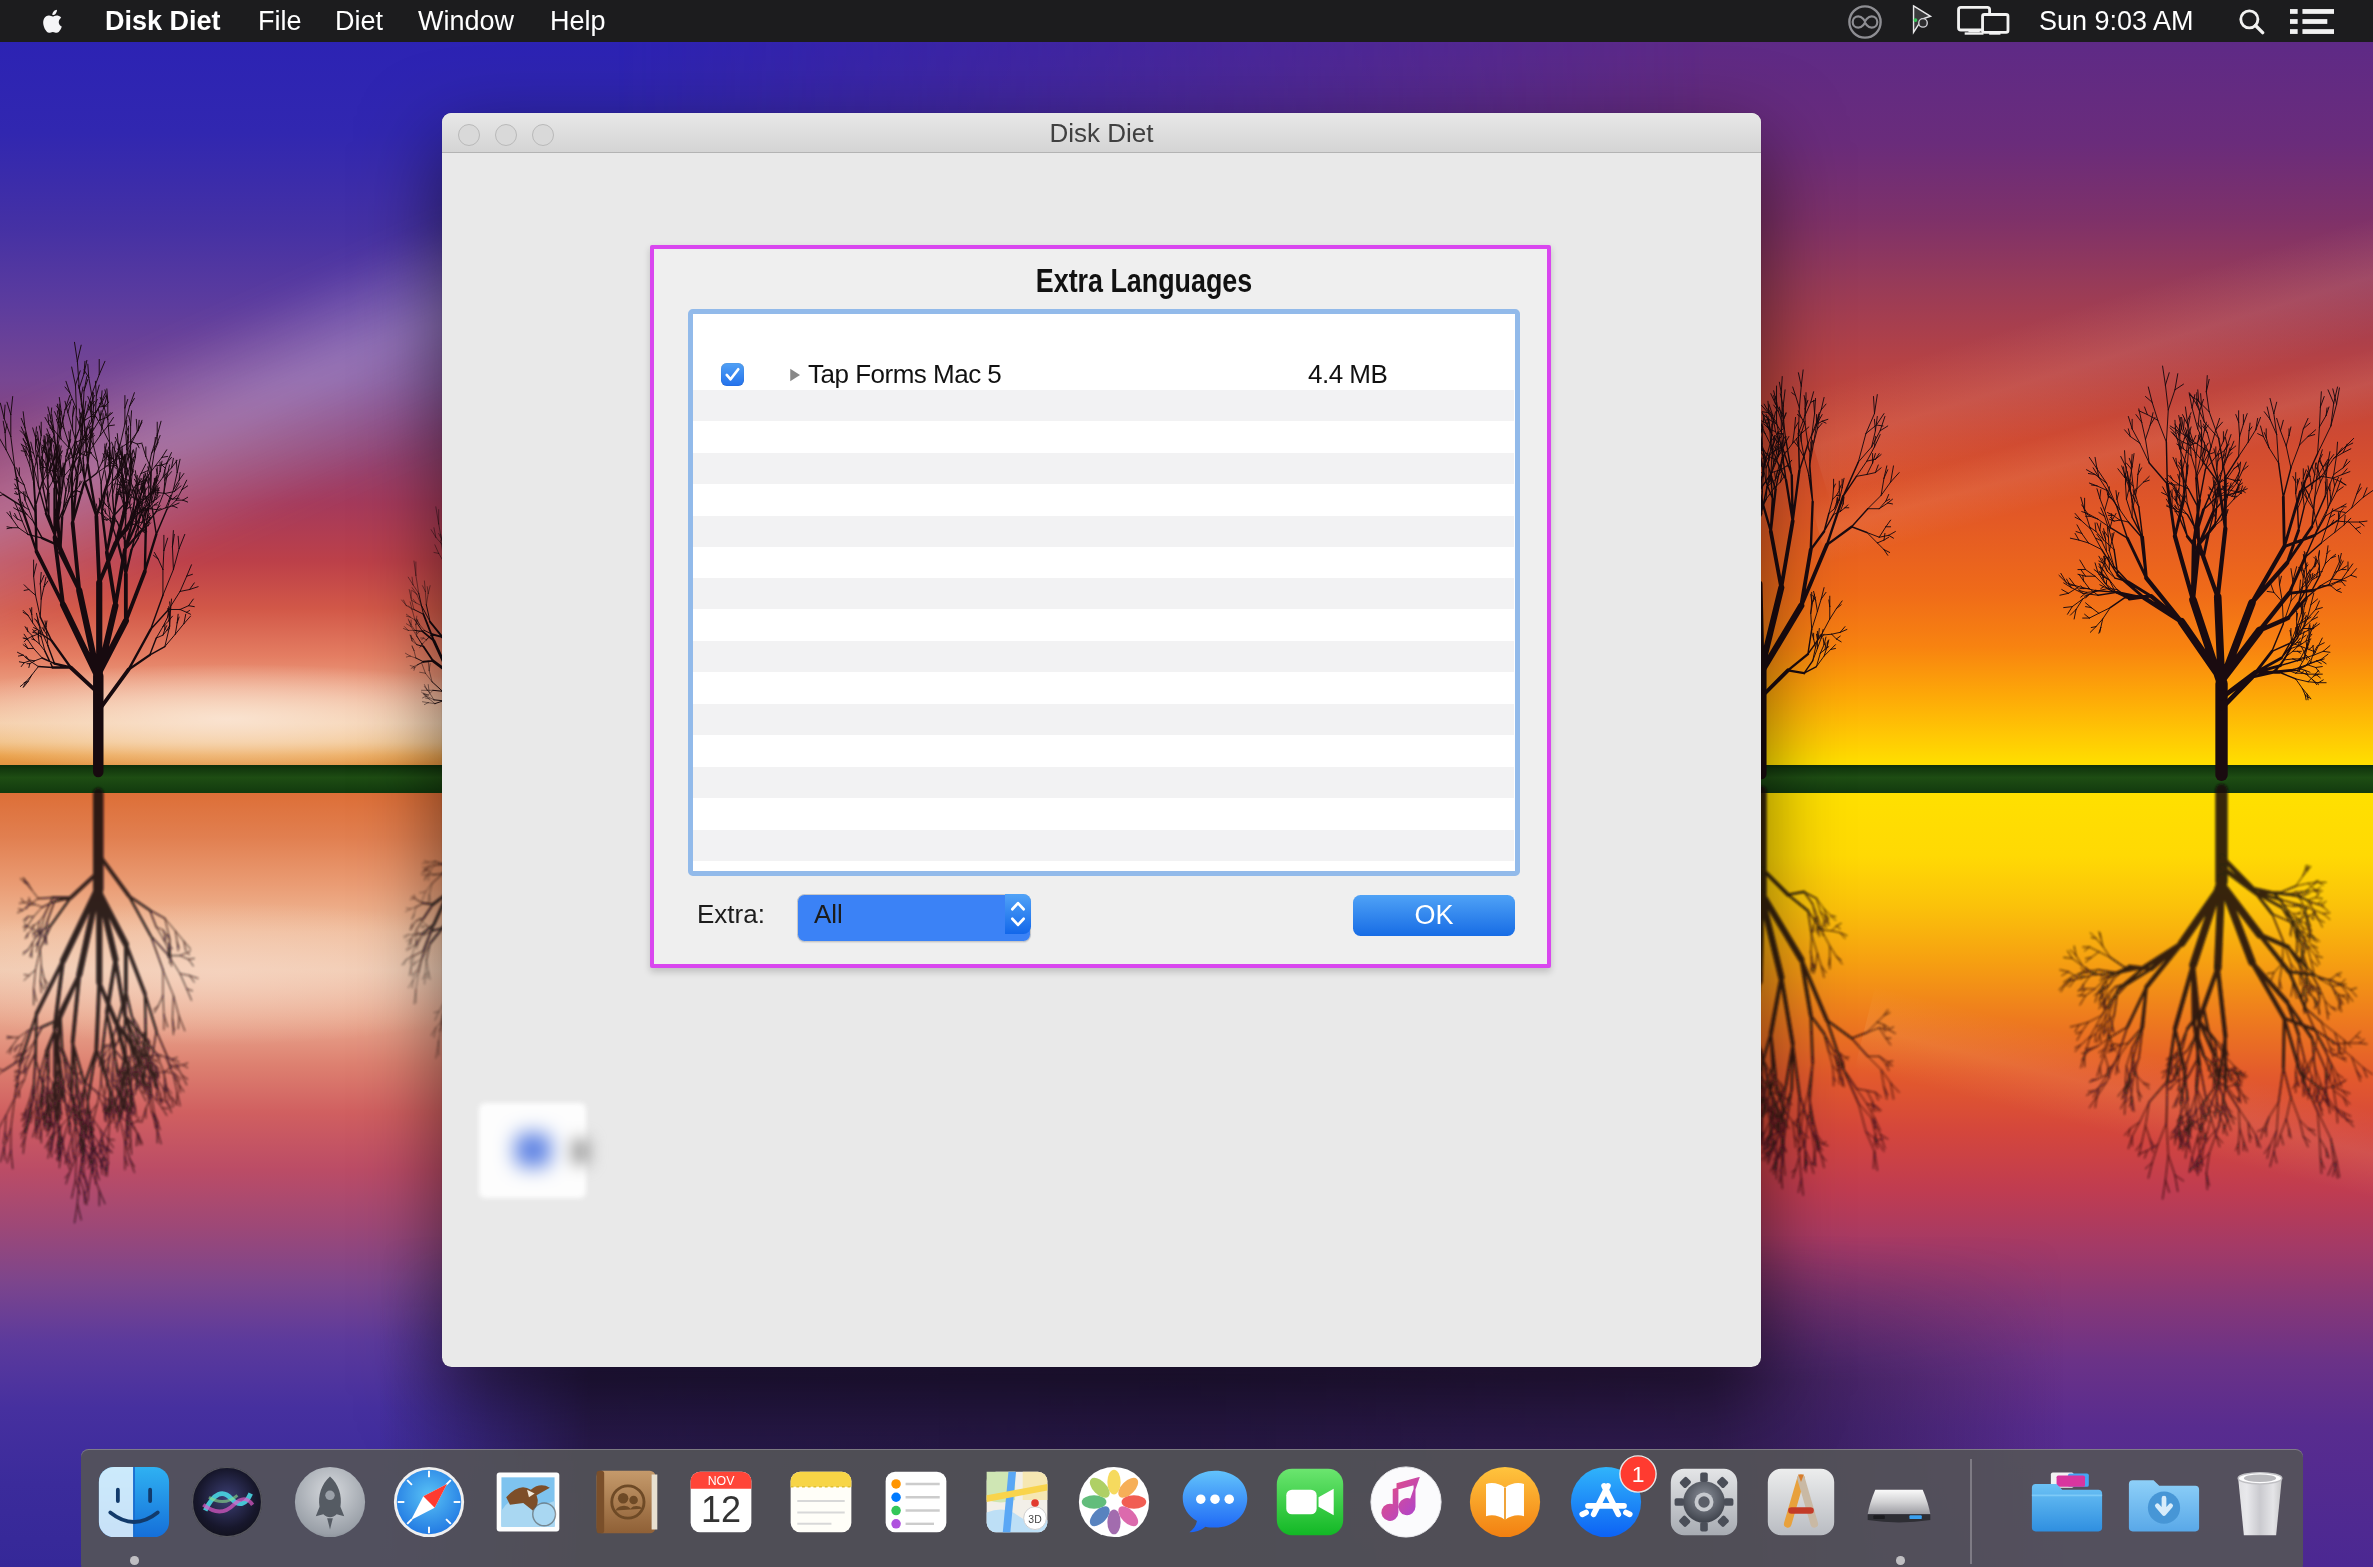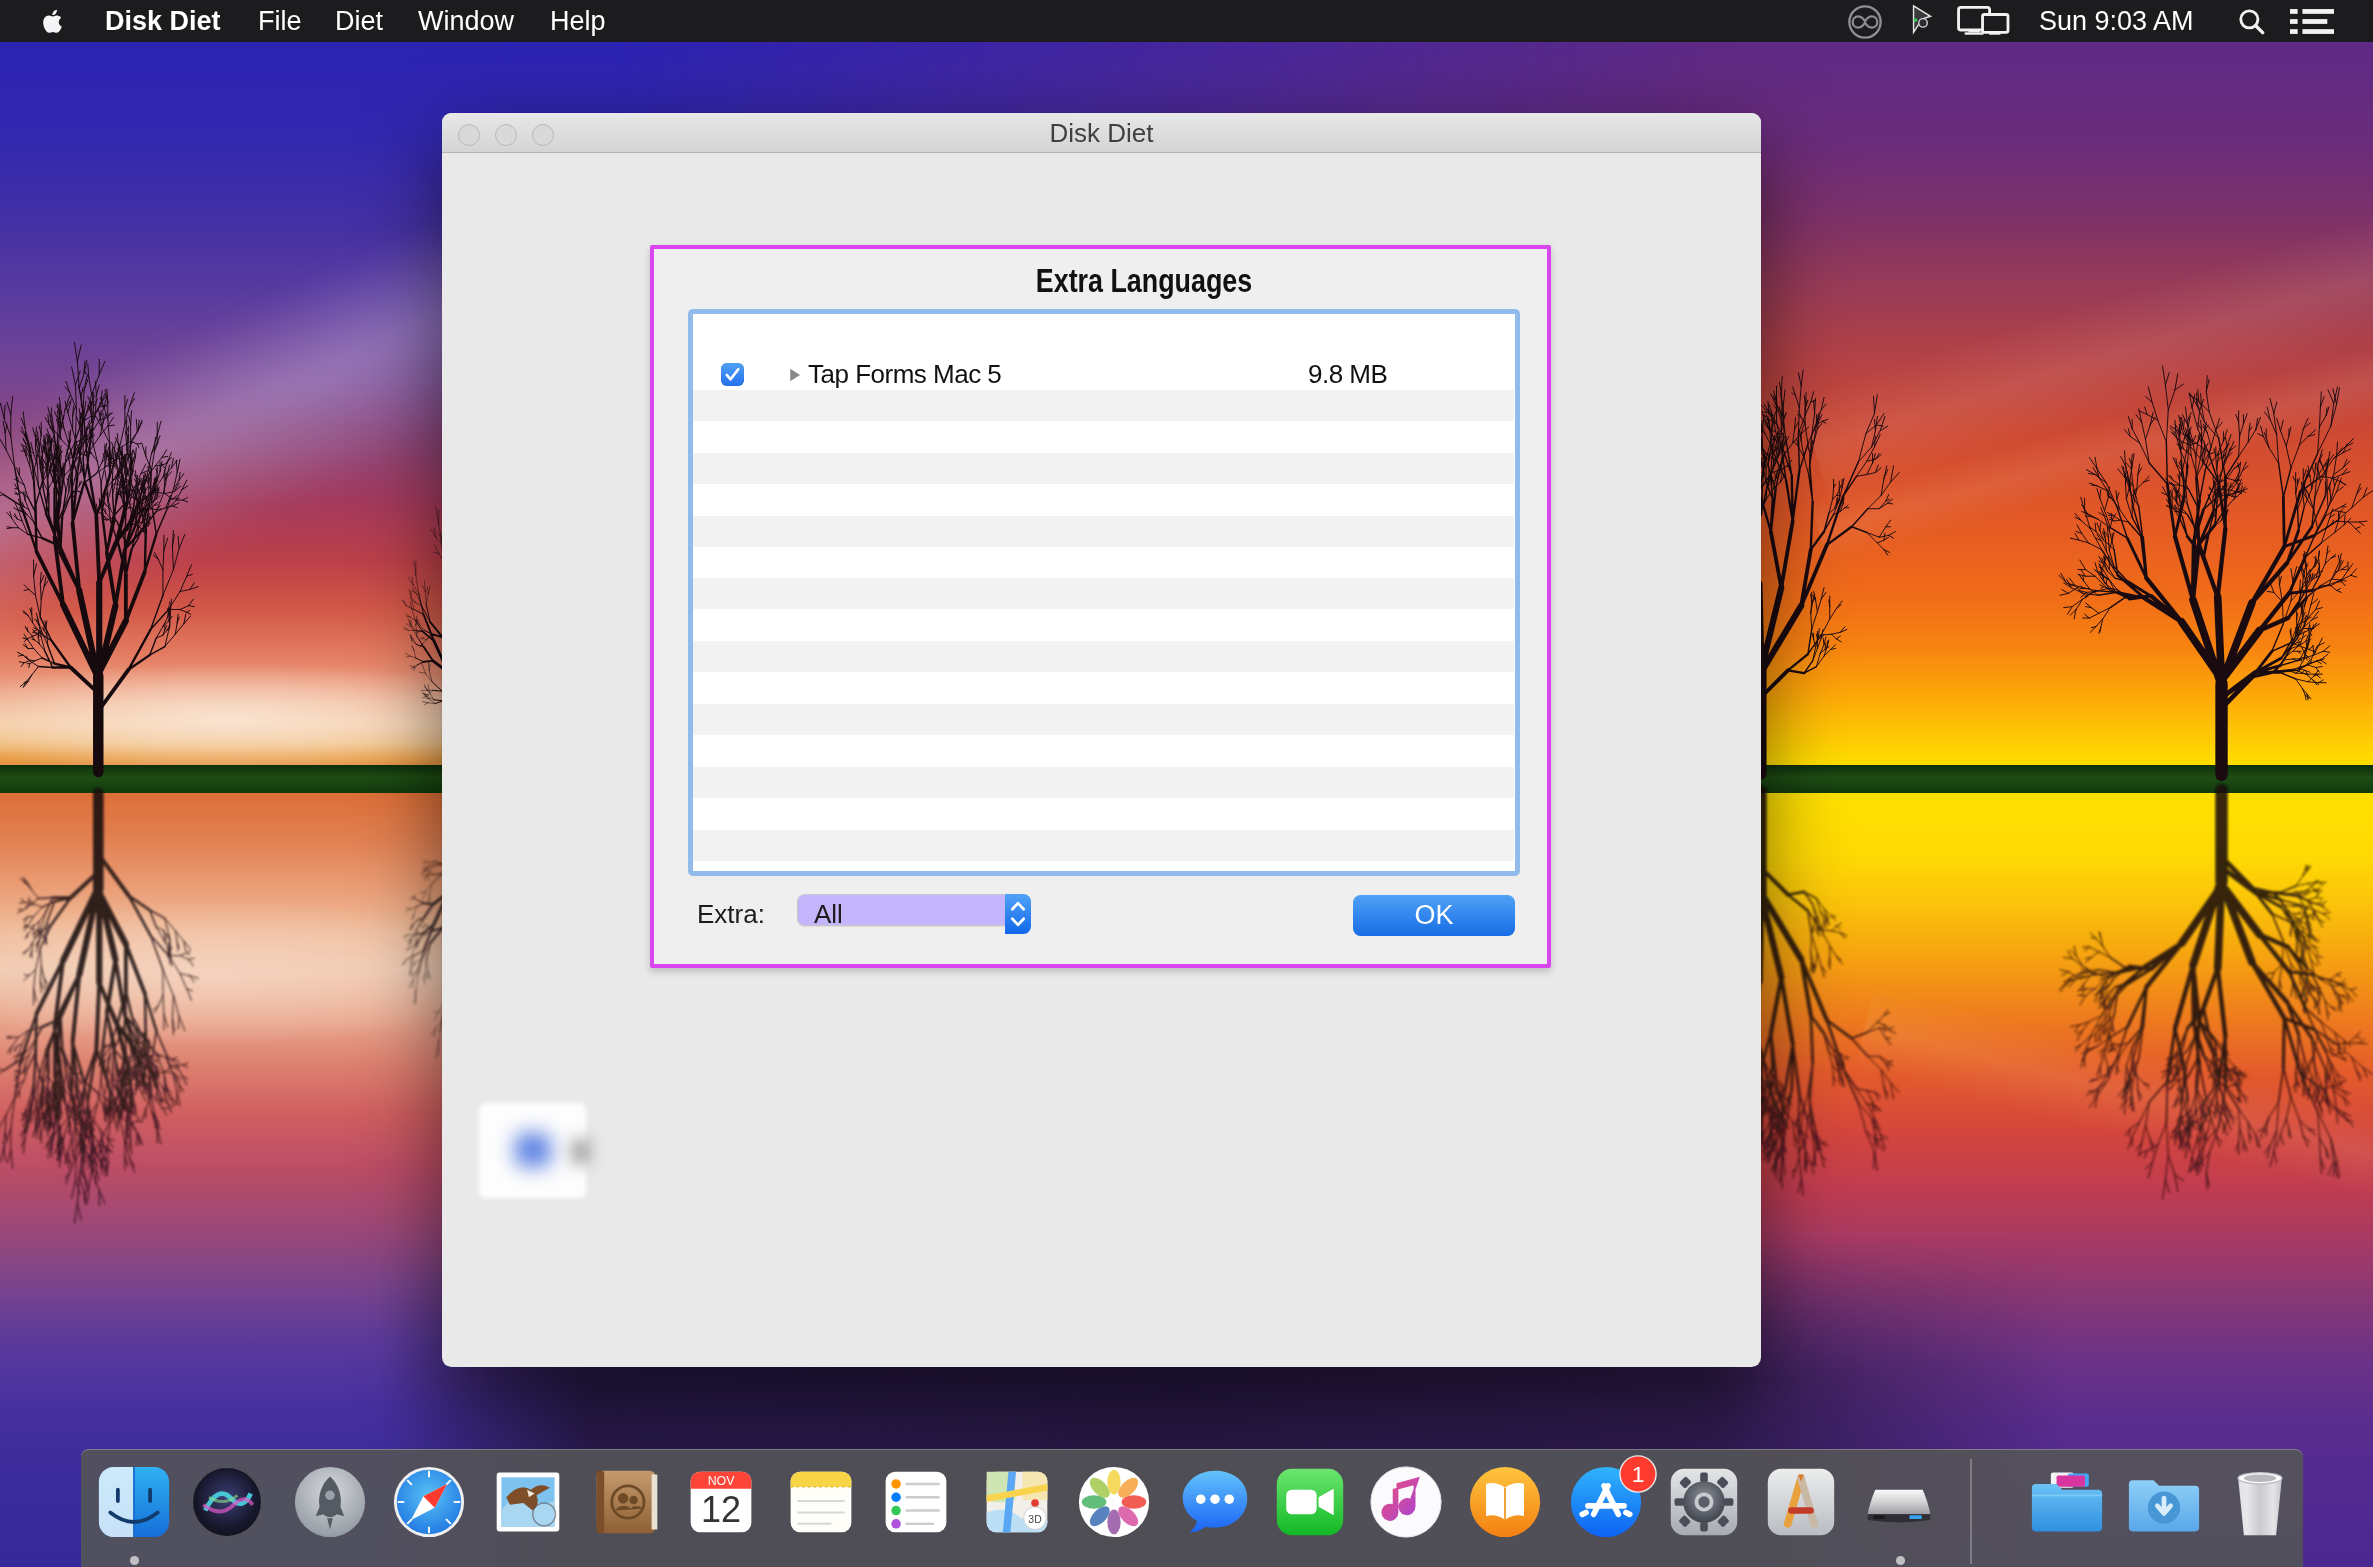--- a/index.html
+++ b/index.html
@@ -55,21 +55,21 @@
 #thead{position:absolute;left:0;top:0;width:821px;height:43px;background:#fff;border-bottom:1.9px solid #cdcdcd}
 #thead .ht{position:absolute;top:0;height:43px;line-height:43px;font-size:25px;letter-spacing:-1px;color:#262626;white-space:pre}
 #thead .sep{position:absolute;top:4.8px;width:1px;height:35px;background:#d9d9d9}
 .trow{position:absolute;left:0;width:821px;height:31px}
 #sortchev{position:absolute;top:15px;width:19px;height:13.3px}
 
 #cb{position:absolute;left:27.6px;top:49px;width:23px;height:23px;border-radius:5.7px;
  background:linear-gradient(180deg,#51a1f5,#2371ec);box-shadow:inset 0 0 1px rgba(0,0,0,.3)}
 
 #selLabel{position:absolute;left:43px;top:645px;height:40px;line-height:40px;font-size:26px;color:#1c1c1c;white-space:pre}
-#dropdown{position:absolute;left:143px;top:645px;width:234px;height:32px;background:#c4b5fd;
+#dropdown{position:absolute;left:143px;top:645px;width:234px;height:48px;background:#3b82f6;
  border:1px solid #c8c8c8;border-radius:7.6px;box-shadow:0 1px 1px rgba(0,0,0,.08)}
 #dropdown .txt{position:absolute;left:16px;top:0;height:38px;line-height:38px;font-size:26px;color:#1c1c1c}
 #stepper{position:absolute;right:-1px;top:-1px;width:26px;height:40px;border-radius:0 7.6px 7.6px 0;
  background:linear-gradient(180deg,#51a3f7,#1267ea)}
 #okbtn{position:absolute;left:699px;top:646px;width:162px;height:41px;border-radius:7.6px;
  background:linear-gradient(180deg,#4fa2f6,#176ce5);color:#fff;font-size:27px;text-align:center;line-height:41px}
 
 #blurico{position:absolute;left:37px;top:990px;width:107px;height:95px;background:#fdfdfd;border-radius:5.7px;
  filter:blur(2.9px)}
 #blurico .b1{position:absolute;left:36px;top:30px;width:36px;height:34px;border-radius:9.5px;background:#5b80e2;filter:blur(9.5px)}
@@ -172,21 +172,21 @@
           <div class="trow" style="top:547px;height:8.6px;background:#fff"></div>
 <div id="cb">
             <svg width="23" height="23" viewBox="0 0 24 24" style="position:absolute;left:0;top:0">
 <path d="M6 12.5 L10 17 L18 6.5" fill="none" stroke="#fff" stroke-width="2.8" stroke-linecap="round" stroke-linejoin="round"></path>
             </svg>
           </div>
 <svg width="14.3" height="16" viewBox="0 0 15 18" style="position:absolute;left:95px;top:53px">
             <path d="M2 2 L13 9 L2 16 Z" fill="#888"></path>
           </svg>
 <div style="position:absolute;left:115px;top:45px;height:31px;line-height:31px;font-size:26px;letter-spacing:-0.5px;color:#111;white-space:pre">Tap Forms Mac 5</div>
-<div style="position:absolute;left:615px;top:45px;height:31px;line-height:31px;font-size:26px;letter-spacing:-0.5px;color:#111;white-space:pre">9.8 MB</div>
+<div style="position:absolute;left:615px;top:45px;height:31px;line-height:31px;font-size:26px;letter-spacing:-0.5px;color:#111;white-space:pre">4.4 MB</div>
 </div>
 <div id="selLabel">Extra:</div>
 <div id="dropdown">
           <div class="txt">All</div>
           <div id="stepper">
             <svg width="26" height="40" viewBox="0 0 27 42" style="position:absolute;left:0;top:0">
 <path d="M7.5 16 L13.5 9.5 L19.5 16" fill="none" stroke="#fff" stroke-width="2.8" stroke-linecap="round" stroke-linejoin="round"></path>
 <path d="M7.5 26 L13.5 32.5 L19.5 26" fill="none" stroke="#fff" stroke-width="2.8" stroke-linecap="round" stroke-linejoin="round"></path>
             </svg>
           </div>

